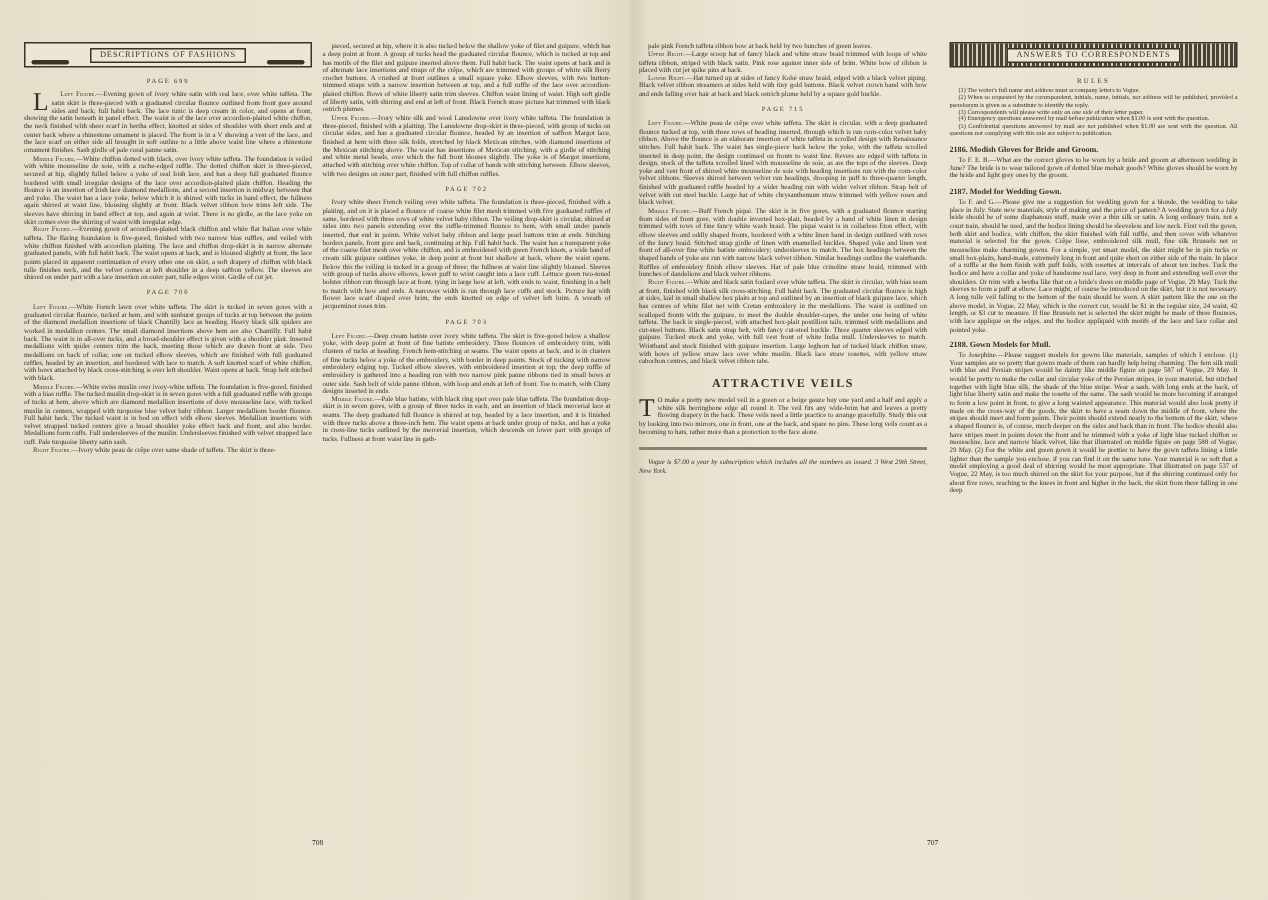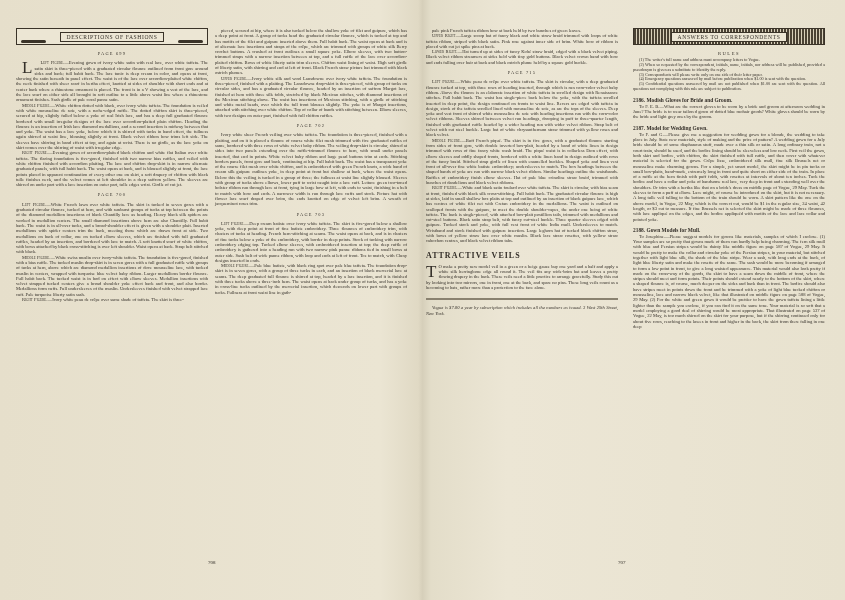--- a/index.html
+++ b/index.html
@@ -16,21 +16,21 @@
   .right .c3{left:6px;top:28px;}
   .right .c4{left:213px;top:28px;}
   .banner{height:15px;border:1px solid #3a3328;background:repeating-linear-gradient(90deg,#4a4234 0 2px,#d8d0ba 2px 3px);display:flex;align-items:center;justify-content:center;margin-bottom:6px;position:relative;}
   .banner span{background:#ece6d4;padding:0 6px;font-size:5.6px;letter-spacing:0.6px;border:1px solid #3a3328;line-height:8px;}
   .banner.flourish{background:#ece6d4;border:1px solid #3a3328;}
   .banner.flourish:before,.banner.flourish:after{content:"";position:absolute;bottom:1px;height:3px;width:25px;background:#3a3328;border-radius:2px;}
   .banner.flourish:before{left:4px;}
   .banner.flourish:after{right:4px;}
   .pghead{text-align:center;font-size:4.4px;letter-spacing:1.2px;margin:5px 0 4px;font-variant:small-caps;}
   .dropcap{float:left;font-size:17px;line-height:14px;margin:1px 2px 0 0;}
-  .section-title{text-align:left;font-size:8px;letter-spacing:1px;font-weight:bold;margin:9px 0 6px;}
+  .section-title{text-align:center;font-size:8px;letter-spacing:1px;font-weight:bold;margin:9px 0 6px;}
   .qhead{font-weight:bold;font-size:5.4px;line-height:6px;margin:5px 0 1px;}
   .rules-title{text-align:center;font-size:4.6px;letter-spacing:1.5px;margin:3px 0 2px;}
   .rule-item{font-size:4.2px;line-height:4.8px;margin:0;}
   .hr{border-top:2px solid #8a8270;margin:8px 0 5px;}
   .sub{font-style:italic;}
   .folio{position:absolute;top:565px;font-size:5px;}
   .folio.l{left:22px;}
   .folio.r{left:200px;}
 </style>
 </head>

